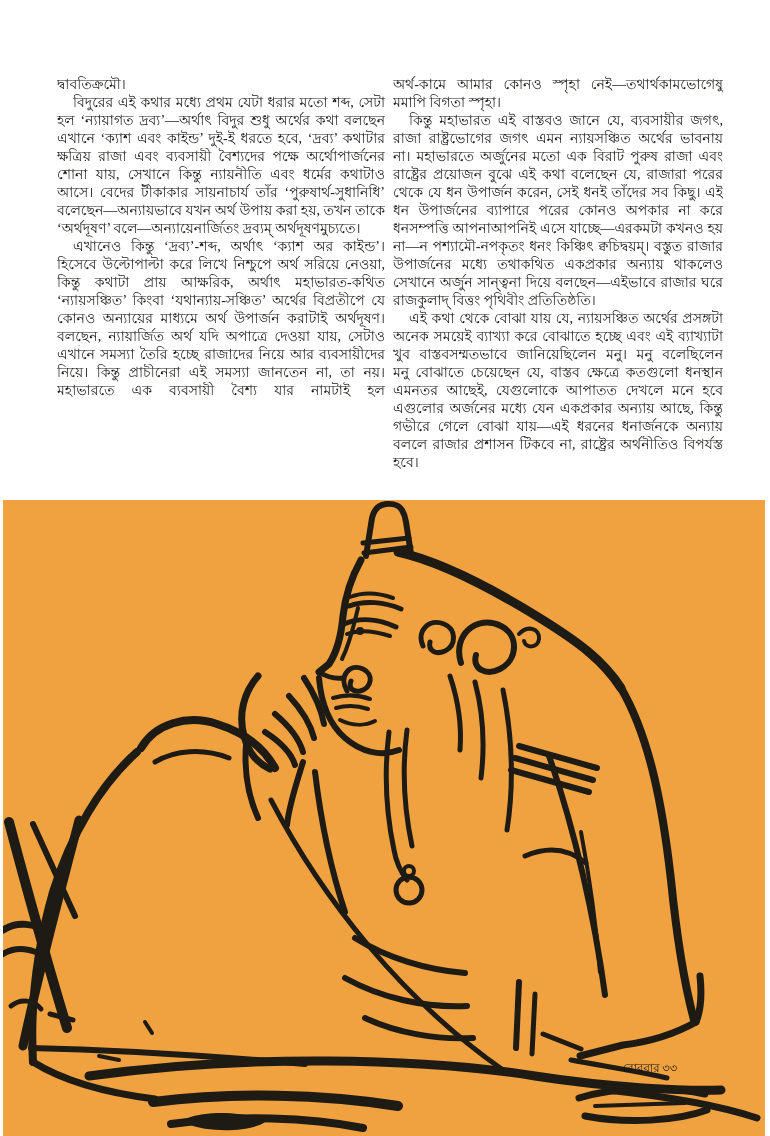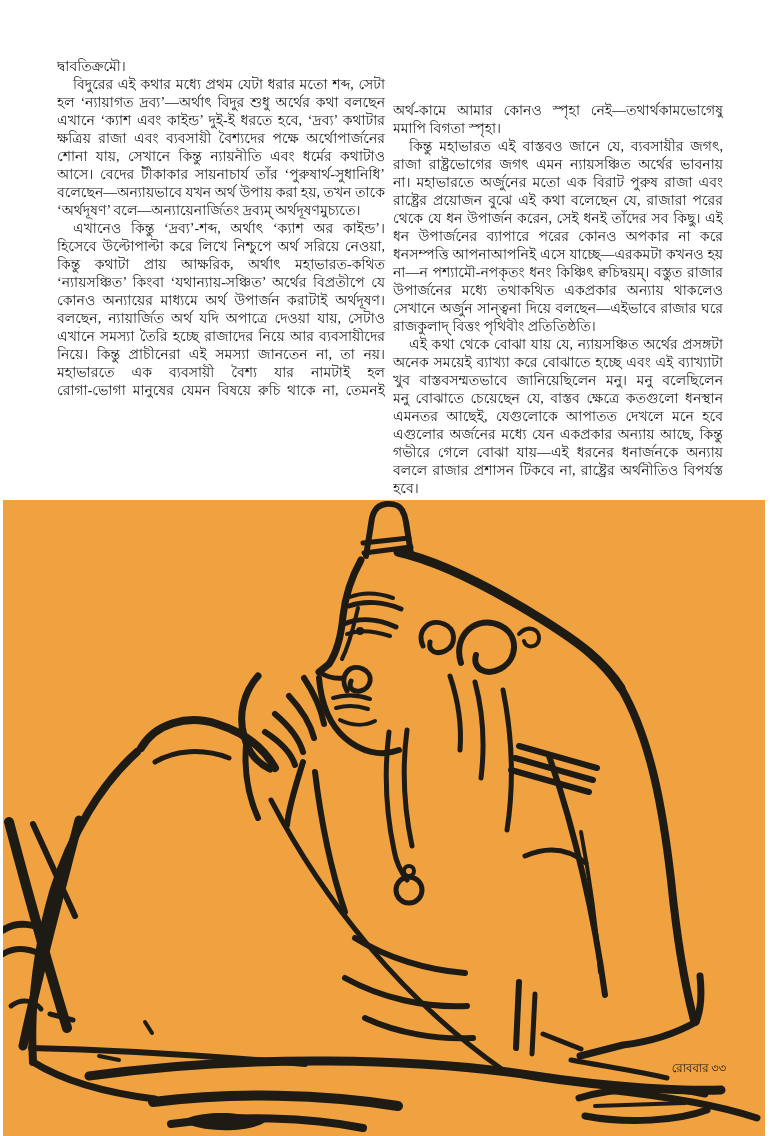--- a/index.html
+++ b/index.html
@@ -2,38 +2,38 @@
 <html><head>
 <meta charset="utf-8">
 <style>
   html,body{margin:0;padding:0;}
   body{
     width:770px;height:1136px;position:relative;background:#ffffff;
     font-family:"Liberation Serif","DejaVu Serif",serif;
     overflow:hidden;
   }
   .text-col{
-    position:absolute;top:58px;color:#1b1a18;
+    position:absolute;top:76px;color:#1b1a18;
   }
   .col-left{left:57px;width:328px;}
-  .col-right{left:393px;width:330px;margin-top:44px;}
+  .col-right{left:393px;width:330px;}
   .line{
     height:18px;line-height:18px;font-size:14px;
     text-align:justify;text-align-last:justify;
     overflow:hidden;white-space:normal;
   }
   .line.indent{text-indent:16px;}
   .line.end{text-align-last:left;}
   .illustration-block{
     position:absolute;left:3px;top:500px;width:762px;height:636px;
     background:#F0A140;
   }
   .illustration-block svg{display:block;width:762px;height:636px;}
   .page-footer{
-    position:absolute;left:644px;top:1060px;width:110px;
+    position:absolute;left:595px;top:1060px;width:110px;
     font-size:11.5px;line-height:16px;color:#171511;text-align:center;
   }
 </style>
 </head>
 <body>
 
 <div class="text-col col-left">
     <div class="line end">দ্বাবতিক্রমৌ।</div>
     <div class="line indent">বিদুরের এই কথার মধ্যে প্রথম যেটা ধরার মতো শব্দ, সেটা</div>
     <div class="line">হল ‘ন্যায়াগত দ্রব্য’—অর্থাৎ বিদুর শুধু অর্থের কথা বলছেন না,</div>
@@ -45,21 +45,20 @@
     <div class="line end">‘অর্থদূষণ’ বলে—অন্যায়েনার্জিতং দ্রব্যম্ অর্থদূষণমুচ্যতে।</div>
     <div class="line indent">এখানেও কিন্তু ‘দ্রব্য’-শব্দ, অর্থাৎ ‘ক্যাশ অর কাইন্ড’।</div>
     <div class="line">হিসেবে উল্টোপাল্টা করে লিখে নিশ্চুপে অর্থ সরিয়ে নেওয়া,</div>
     <div class="line">কিন্তু কথাটা প্রায় আক্ষরিক, অর্থাৎ মহাভারত-কথিত ‘ন্যায়লব্ধ’,</div>
     <div class="line">‘ন্যায়সঞ্চিত’ কিংবা ‘যথান্যায়-সঞ্চিত’ অর্থের বিপ্রতীপে যে</div>
     <div class="line">কোনও অন্যায়ের মাধ্যমে অর্থ উপার্জন করাটাই অর্থদূষণ। বিদুর</div>
     <div class="line">বলছেন, ন্যায়ার্জিত অর্থ যদি অপাত্রে দেওয়া যায়, সেটাও একটা</div>
     <div class="line">এখানে সমস্যা তৈরি হচ্ছে রাজাদের নিয়ে আর ব্যবসায়ীদের</div>
     <div class="line">নিয়ে। কিন্তু প্রাচীনেরা এই সমস্যা জানতেন না, তা নয়।</div>
     <div class="line">মহাভারতে এক ব্যবসায়ী বৈশ্য যার নামটাই হল</div>
-    <div class="line">রোগা-ভোগা মানুষের যেমন বিষয়ে রুচি থাকে না, তেমনই</div>
   </div>
 <div class="text-col col-right">
     <div class="line">অর্থ-কামে আমার কোনও স্পৃহা নেই—তথার্থকামভোগেষু</div>
     <div class="line end">মমাপি বিগতা স্পৃহা।</div>
     <div class="line indent">কিন্তু মহাভারত এই বাস্তবও জানে যে, ব্যবসায়ীর জগৎ, আর</div>
     <div class="line">রাজা রাষ্ট্রভোগের জগৎ এমন ন্যায়সঞ্চিত অর্থের ভাবনায় চলে</div>
     <div class="line">না। মহাভারতে অর্জুনের মতো এক বিরাট পুরুষ রাজা এবং</div>
     <div class="line">রাষ্ট্রের প্রয়োজন বুঝে এই কথা বলেছেন যে, রাজারা পরের কাছ</div>
     <div class="line">থেকে যে ধন উপার্জন করেন, সেই ধনই তাঁদের সব কিছু। এই</div>
     <div class="line">ধন উপার্জনের ব্যাপারে পরের কোনও অপকার না করে</div>

